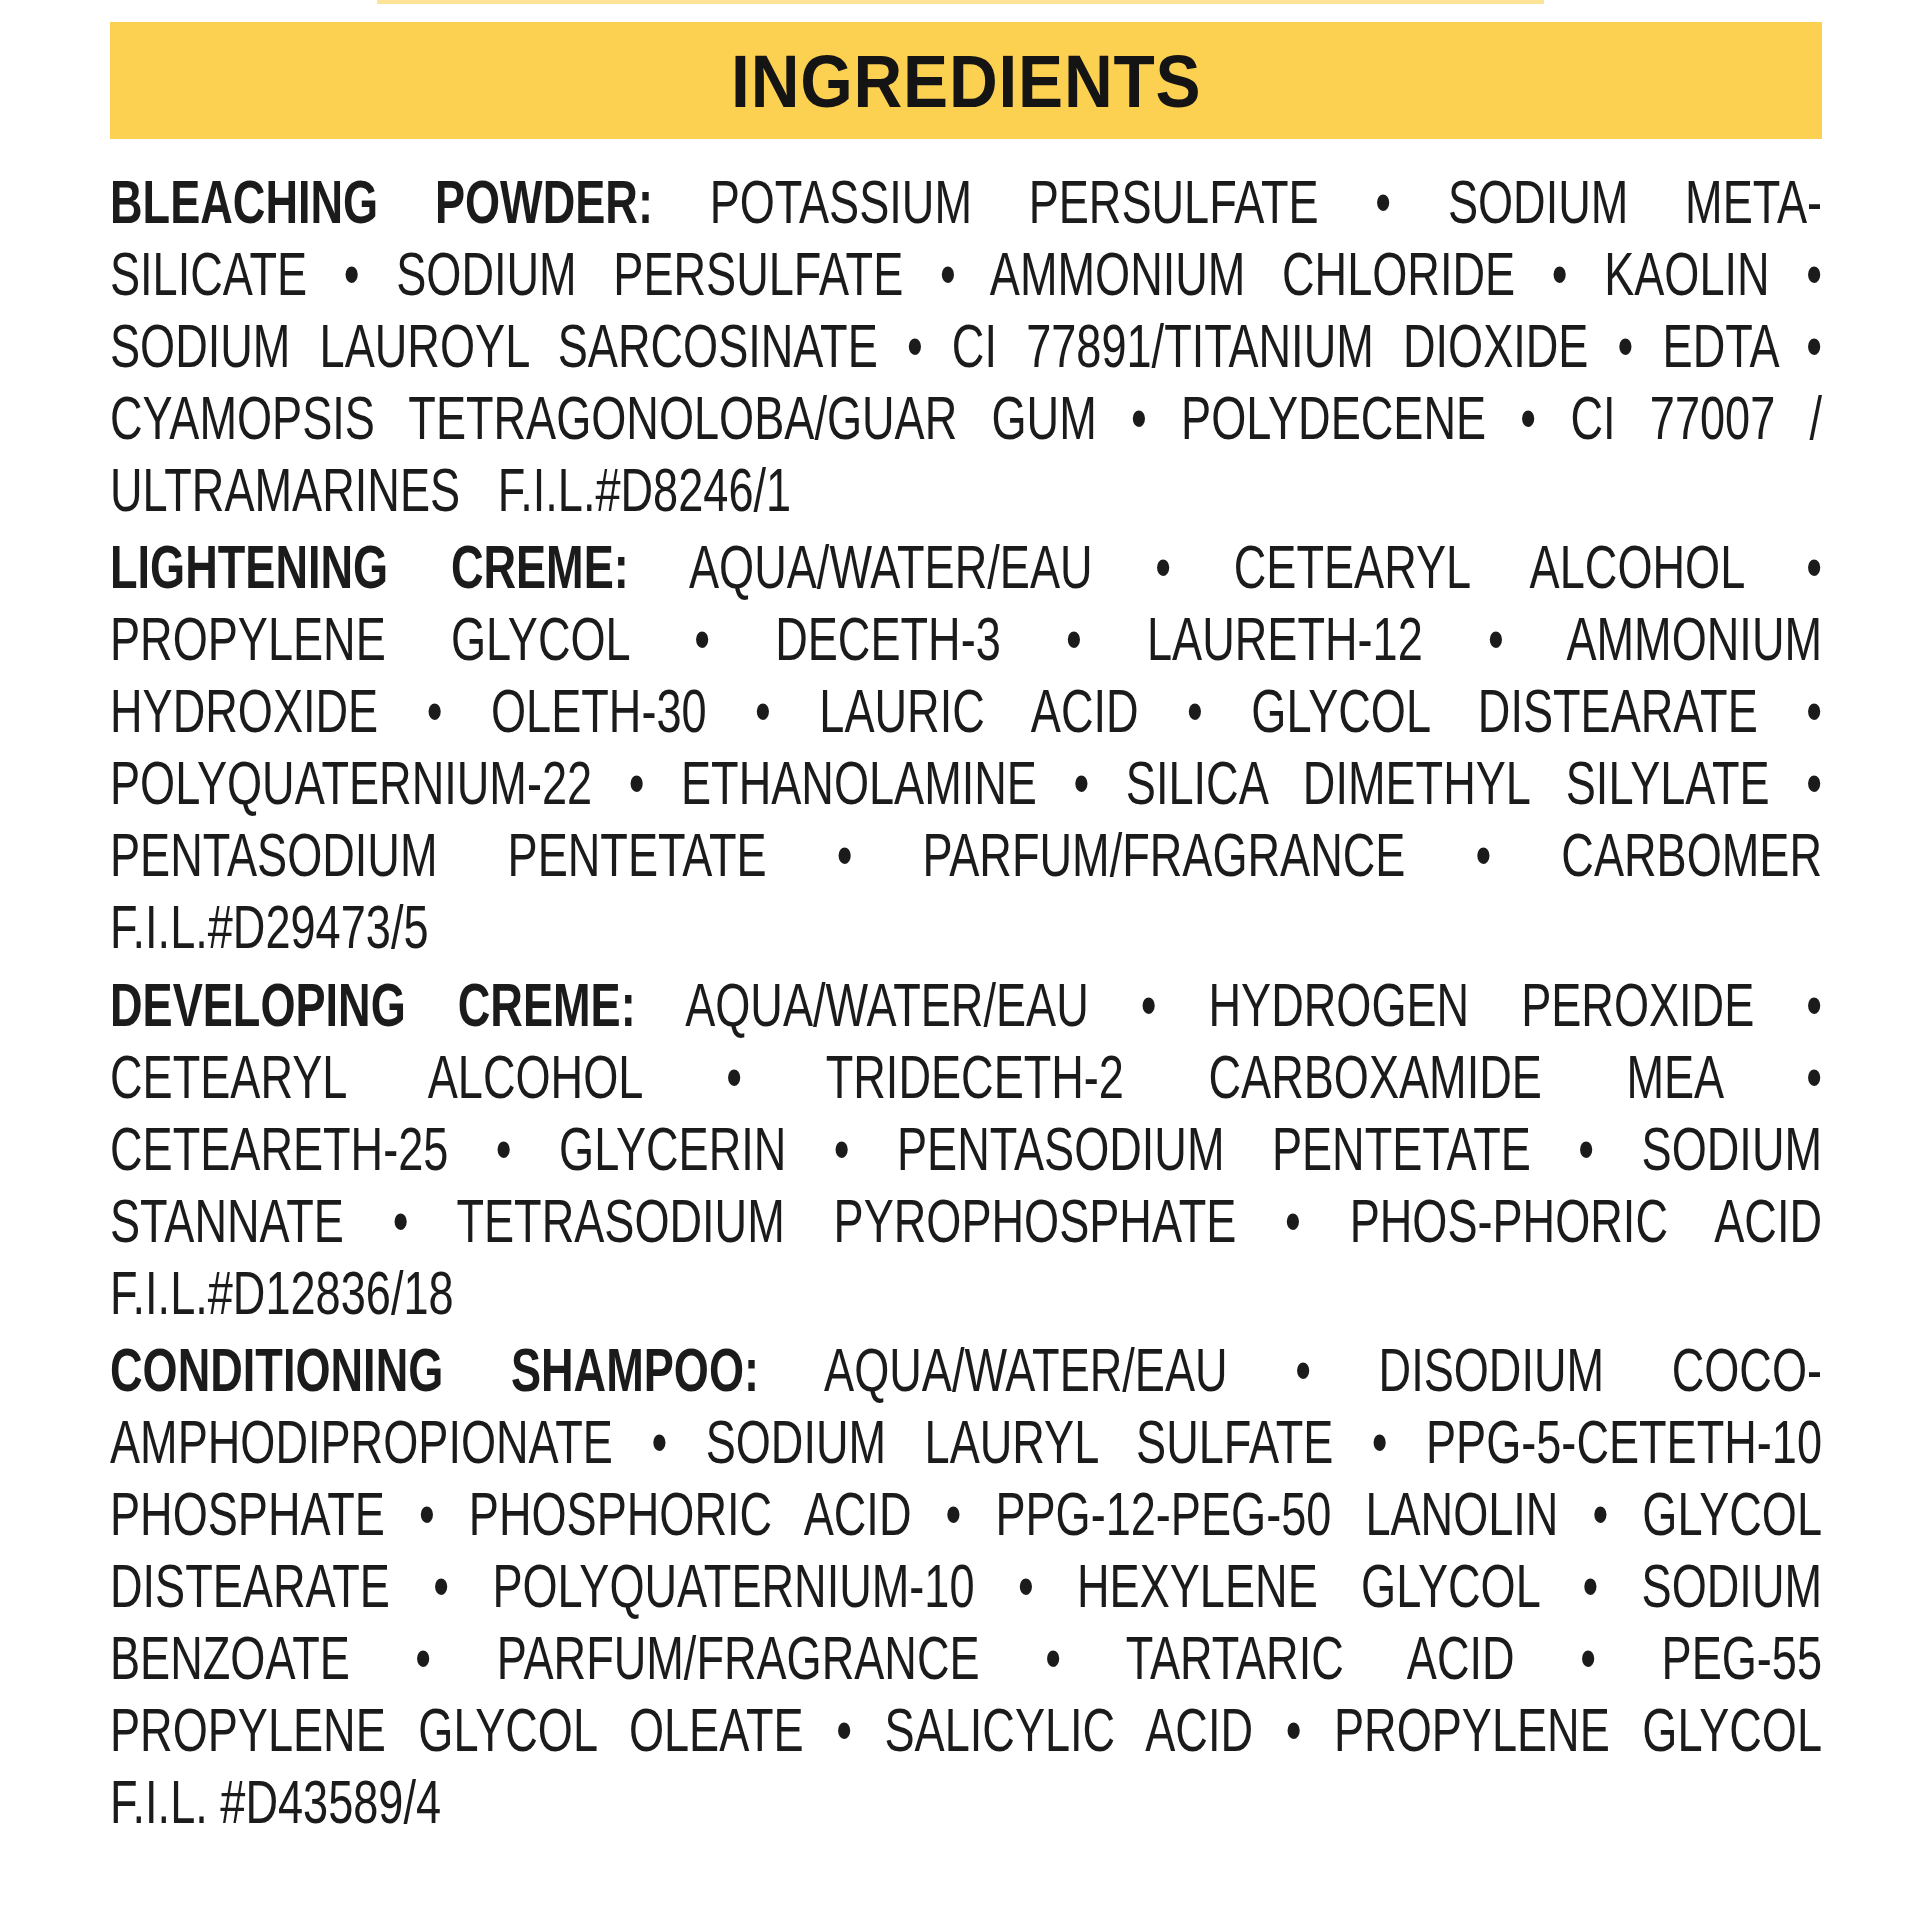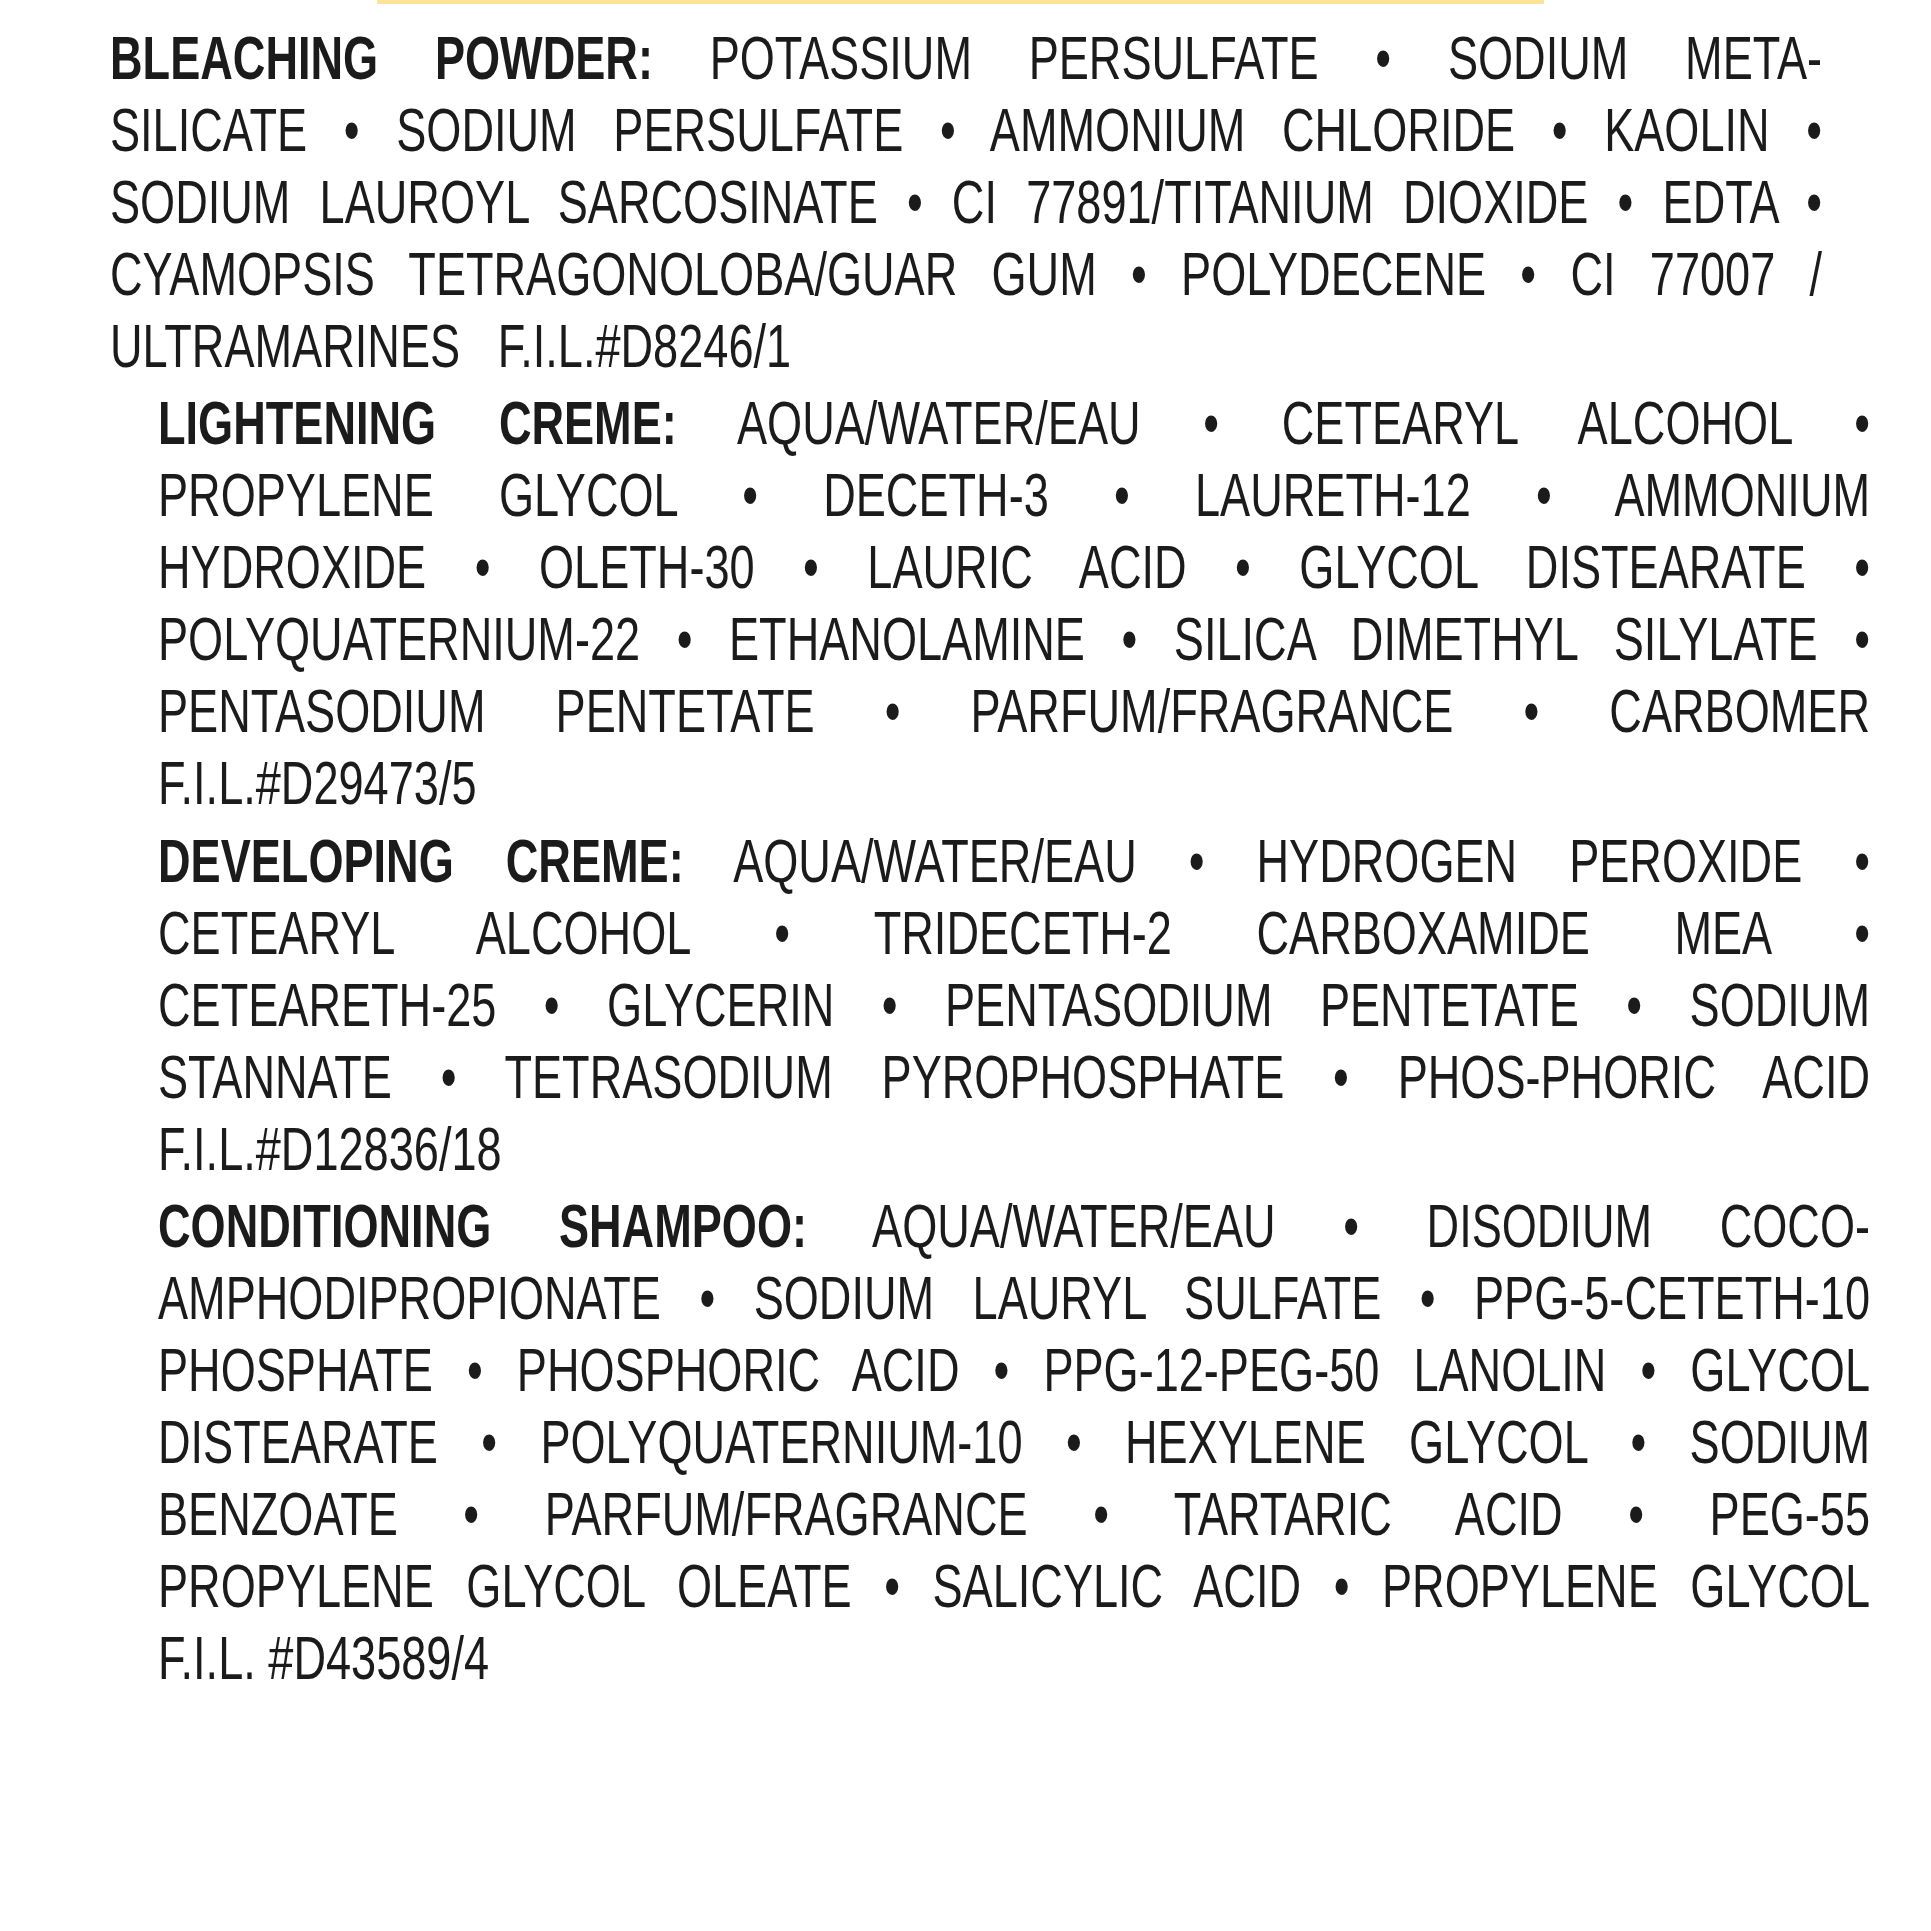--- a/index.html
+++ b/index.html
@@ -57,29 +57,32 @@
     transform-origin: 0 0;
     text-align: justify;
     text-align-last: justify;
     font-size: 62px;
     line-height: 72px;
     height: 72px;
     color: var(--ink);
     white-space: normal;
   }
   .line.last { text-align-last: left; }
-  .para + .para { margin-top: 5.3px; margin-left: 48px; }
+  .para + .para { margin-top: 5.3px; }
   .hd { font-weight: 700; }
 </style>
 </head>
 <body>
 
 <div class="canvas">
   <div class="edge-strip"></div>
   <div class="page">
+    <div class="banner">
+      <span class="banner-text">INGREDIENTS</span>
+    </div>
     <div class="body">
         <div class="para">
           <div class="line"><span class="hd">BLEACHING POWDER:</span> POTASSIUM PERSULFATE • SODIUM META-</div>
           <div class="line">SILICATE • SODIUM PERSULFATE • AMMONIUM CHLORIDE • KAOLIN •</div>
           <div class="line">SODIUM LAUROYL SARCOSINATE • CI 77891/TITANIUM DIOXIDE • EDTA •</div>
           <div class="line">CYAMOPSIS TETRAGONOLOBA/GUAR GUM • POLYDECENE • CI 77007 /</div>
           <div class="line last">ULTRAMARINES&nbsp;&nbsp;&nbsp;F.I.L.#D8246/1</div>
         </div>
         <div class="para">
           <div class="line"><span class="hd">LIGHTENING CREME:</span> AQUA/WATER/EAU • CETEARYL ALCOHOL •</div>

